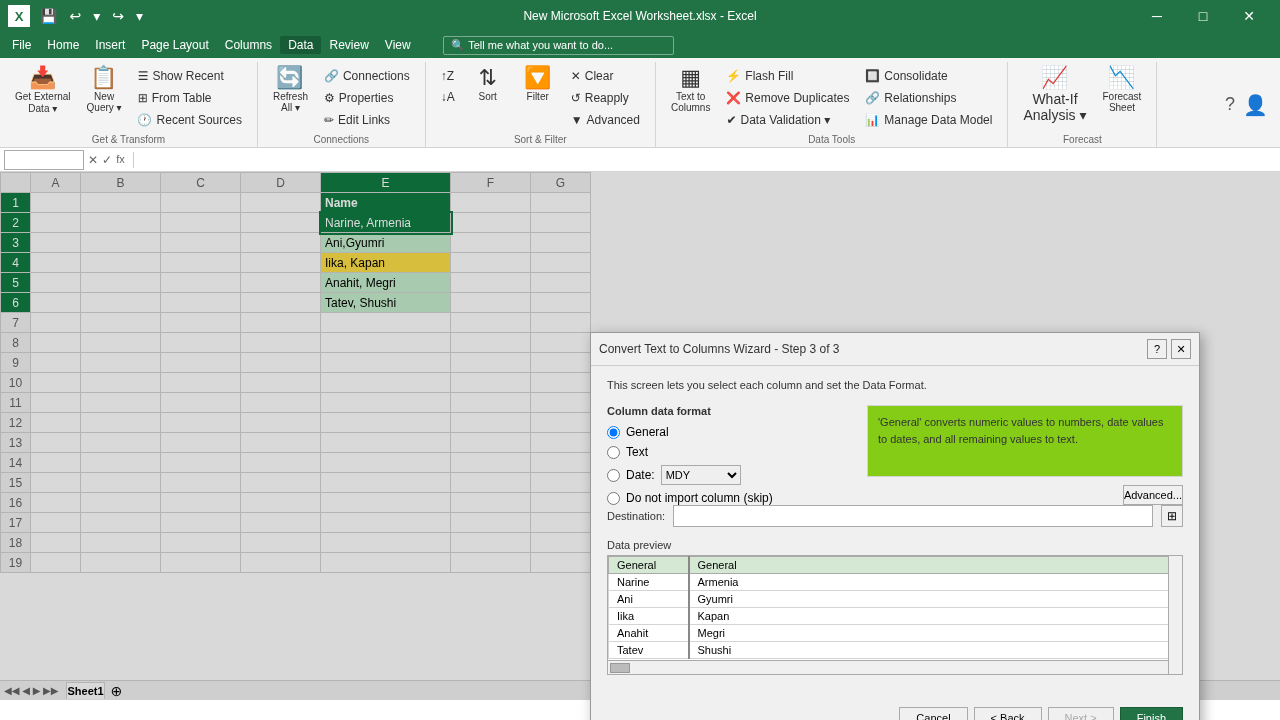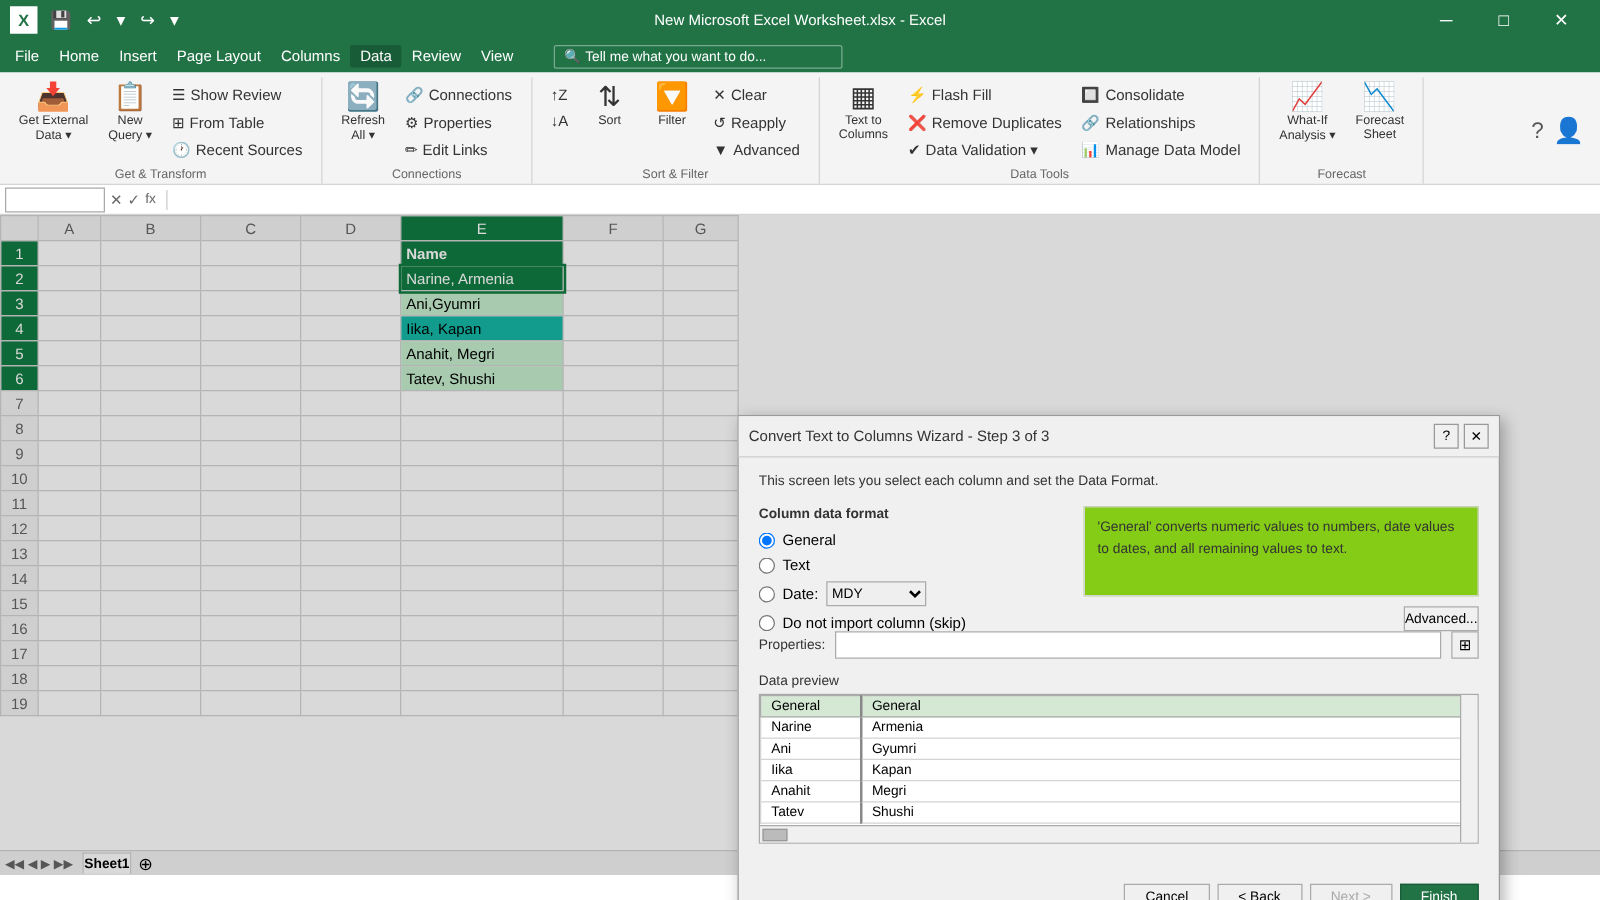--- a/index.html
+++ b/index.html
@@ -388,21 +388,21 @@
       </button>
       <div class="ribbon-column">
         <button class="ribbon-btn" style="min-width:36px;">
           <span class="ribbon-icon">📋</span>
           <span style="font-size:10px;">New<br>Query ▾</span>
         </button>
       </div>
       <div class="ribbon-column" style="display:flex;flex-direction:column;justify-content:flex-start;gap:2px;padding-top:4px;">
         <button class="ribbon-btn-small">
           <span>☰</span>
-          <span>Show Review</span>
+          <span>Show Recent</span>
         </button>
         <button class="ribbon-btn-small">
           <span>⊞</span>
           <span>From Table</span>
         </button>
         <button class="ribbon-btn-small">
           <span>🕐</span>
           <span>Recent Sources</span>
         </button>
       </div>
@@ -505,21 +505,21 @@
         </button>
       </div>
     </div>
     <div class="ribbon-group-label">Data Tools</div>
   </div>
 
   <div class="ribbon-group">
     <div class="ribbon-buttons">
       <button class="ribbon-btn">
         <span class="ribbon-icon">📈</span>
-        <span style="font-size:10px;">What-If<br>Analysis ▾</span>
+        <span style="font-size:14px;">What-If<br>Analysis ▾</span>
       </button>
       <button class="ribbon-btn">
         <span class="ribbon-icon">📉</span>
         <span style="font-size:10px;">Forecast<br>Sheet</span>
       </button>
     </div>
     <div class="ribbon-group-label">Forecast</div>
   </div>
 
   <div style="margin-left:auto;padding:4px 12px;display:flex;align-items:center;">
@@ -584,21 +584,21 @@
             <td class="col-e" style="background: rgb(198, 239, 206);">Ani,Gyumri</td>
             <td class="col-f"></td>
             <td class="col-g"></td>
           </tr>
           <tr>
             <th class="row-header active-row">4</th>
             <td class="col-a"></td>
             <td class="col-b"></td>
             <td class="col-c"></td>
             <td class="col-d"></td>
-            <td class="col-e" style="background: #14b8a6;">Iika, Kapan</td>
+            <td class="col-e" style="background: #fde047;">Iika, Kapan</td>
             <td class="col-f"></td>
             <td class="col-g"></td>
           </tr>
           <tr>
             <th class="row-header active-row">5</th>
             <td class="col-a"></td>
             <td class="col-b"></td>
             <td class="col-c"></td>
             <td class="col-d"></td>
             <td class="col-e" style="background: rgb(198, 239, 206);">Anahit, Megri</td>
@@ -800,21 +800,21 @@
         <div style="flex:1;padding-left:10px;display:flex;flex-direction:column;justify-content:space-between;">
           <div class="format-hint">'General' converts numeric values to numbers, date values
 to dates, and all remaining values to text.</div>
           <div style="text-align:right;margin-top:8px;">
             <button class="advanced-btn">Advanced...</button>
           </div>
         </div>
       </div>
 
       <div class="destination-row">
-        <span class="destination-label">Properties:</span>
+        <span class="destination-label">Destination:</span>
         <input class="destination-input" readonly="" style="">
         <button class="dest-picker">⊞</button>
       </div>
 
       <div class="preview-section">
         <div class="preview-title">Data preview</div>
         <div class="preview-table-wrapper">
           <table class="preview-table">
             <thead>
               <tr>

